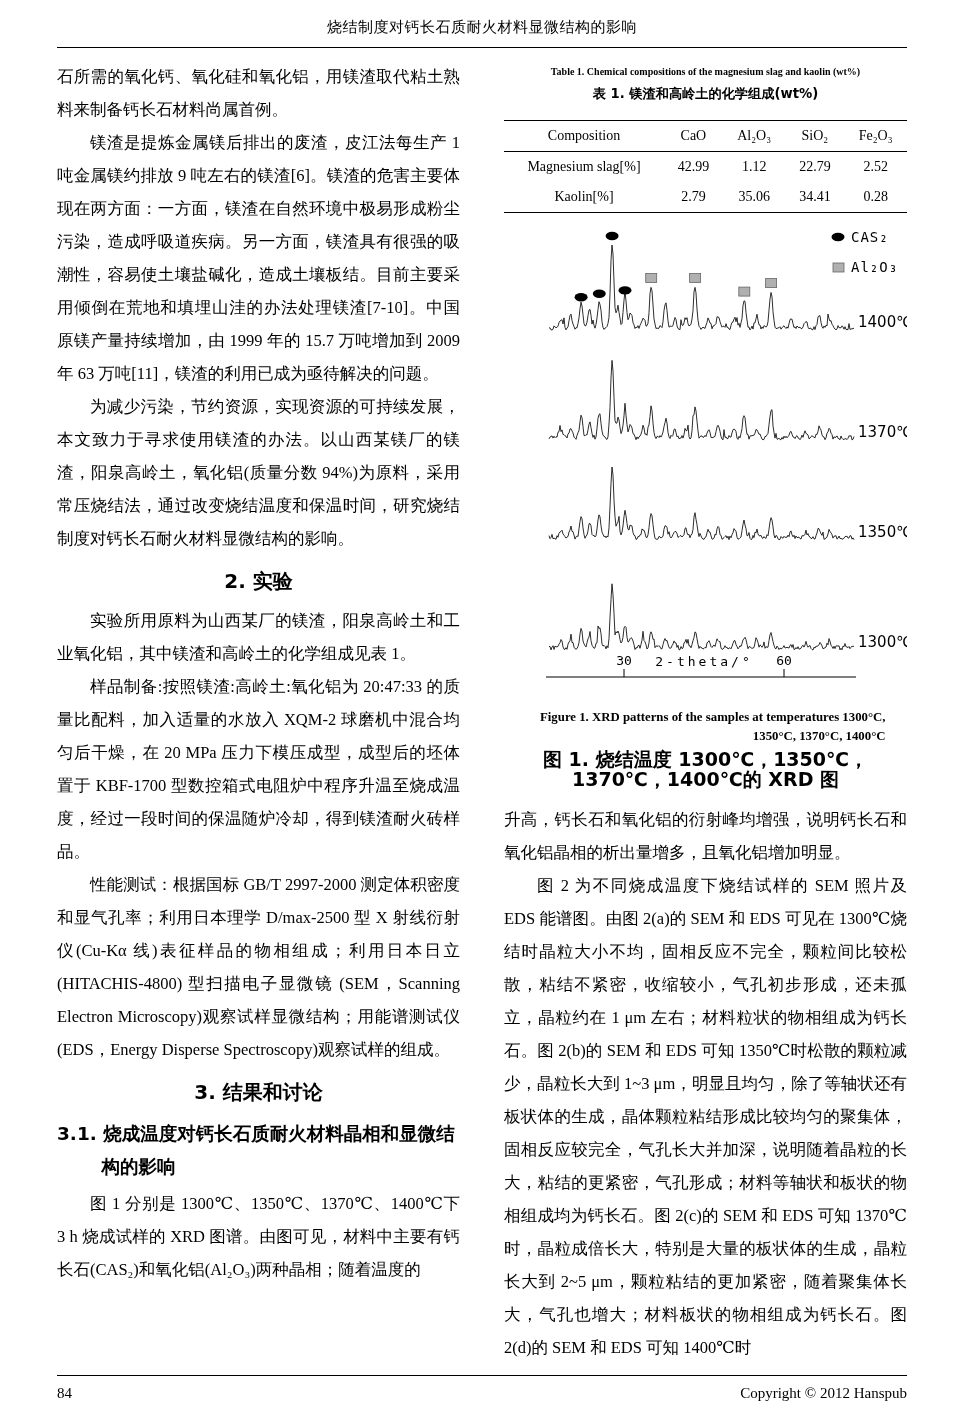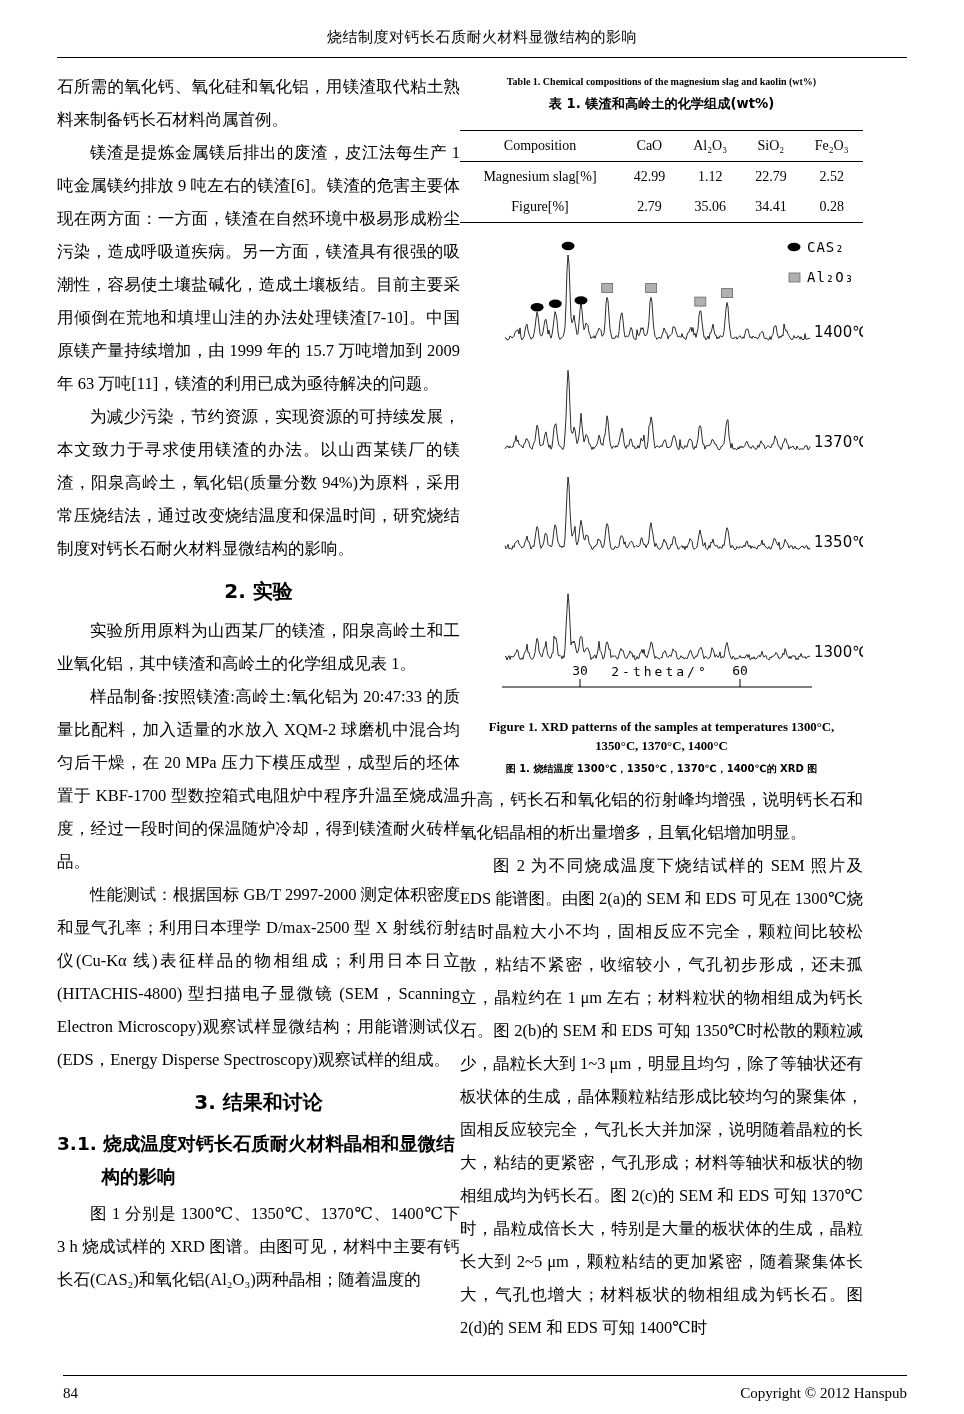--- a/index.html
+++ b/index.html
@@ -2,26 +2,26 @@
 <html><head>
 <meta charset="utf-8">
 <style>
   * { margin:0; padding:0; box-sizing:border-box; }
   html,body { background:#ffffff; }
   body {
     width:964px; height:1414px;
     font-family:"Liberation Serif","DejaVu Serif",serif;
     color:#000;
   }
-  .page { position:relative; width:964px; height:1414px; padding:22px 57px 0; overflow:hidden; }
+  .page { position:relative; width:964px; height:1414px; padding:12px 57px 0; overflow:hidden; }
 
   .running-head { text-align:center; font-size:15px; padding:6px 0 10px; letter-spacing:.5px; }
   .head-rule { border:none; border-top:1.3px solid #000; margin:0 0 12px 0; }
 
-  .columns { display:flex; }
+  .columns { display:flex; gap:44px; }
   .col { width:403px; font-size:16.5px; line-height:33px; text-align:justify; }
   .col p { text-indent:2em; }
   .col p.cont { text-indent:0; }
 
   h2.sec {
     font-family:"DejaVu Sans","Liberation Sans",sans-serif;
     font-size:20px; font-weight:bold; line-height:34px;
     margin:9px 0 6px; text-indent:0; text-align:center;
   }
   h3.subsec {
@@ -41,34 +41,34 @@
     font-size:13.2px; font-weight:bold; text-align:center; line-height:20px; margin-bottom:16px;
   }
   table.chem { width:100%; border-collapse:collapse; font-size:14px; border-top:1.2px solid #000; border-bottom:1.2px solid #000; }
   table.chem th { font-weight:normal; border-bottom:1px solid #000; }
   table.chem th, table.chem td { padding:7px 2px; text-align:center; line-height:16px; }
   table.chem th:first-child, table.chem td:first-child { width:160px; }
 
   
   .fig-wrap { margin:12px 0 4px; }
   .fig-cap-en {
-    font-size:12.8px; font-weight:bold; text-align:center; line-height:19px;
+    font-size:12.8px; font-weight:bold; text-align:right; line-height:19px;
     margin:6px auto 3px; max-width:360px;
   }
   .fig-cap-zh {
     font-family:"DejaVu Sans","Liberation Sans",sans-serif;
-    font-size:10px; font-weight:bold; text-align:center; line-height:20px; margin-bottom:4px;
+    font-size:19px; font-weight:bold; text-align:center; line-height:20px; margin-bottom:14px;
   }
   svg text.legtext { font-family:"DejaVu Sans Mono",monospace; font-size:14px; letter-spacing:1px; }
   svg text.templabel { font-family:"DejaVu Sans","Liberation Sans",sans-serif; font-size:15px; }
   svg text.tick { font-family:"DejaVu Sans Mono",monospace; font-size:13px; }
   svg text.axislabel { font-family:"DejaVu Sans Mono",monospace; font-size:13px; letter-spacing:3px; }
 
   .footer {
-    position:absolute; bottom:0; left:63px; right:57px;
+    position:absolute; bottom:0; left:57px; right:57px;
     border-top:1px solid #000;
     display:flex; justify-content:space-between; align-items:flex-start;
     font-size:15px; padding:9px 0 12px;
   }
 </style>
 </head>
 <body>
 
 <div class="page">
 
@@ -107,21 +107,21 @@
         </thead>
         <tbody>
           <tr>
             <td>Magnesium slag[%]</td>
             <td>42.99</td>
             <td>1.12</td>
             <td>22.79</td>
             <td>2.52</td>
           </tr>
           <tr>
-            <td>Figure[%]</td>
+            <td>Kaolin[%]</td>
             <td>2.79</td>
             <td>35.06</td>
             <td>34.41</td>
             <td>0.28</td>
           </tr>
         </tbody>
       </table>
 
       <div class="fig-wrap">
         <svg id="xrd-plot" width="403" height="466" viewBox="0 0 403 466">

